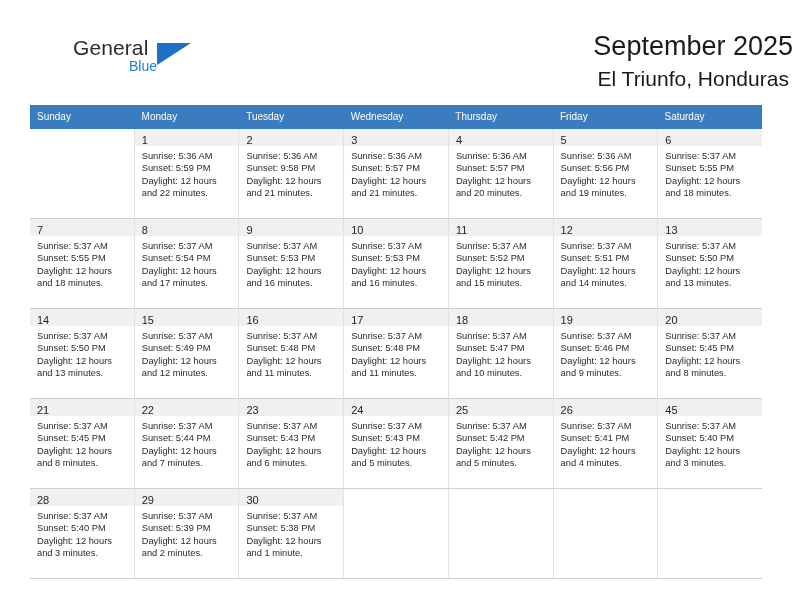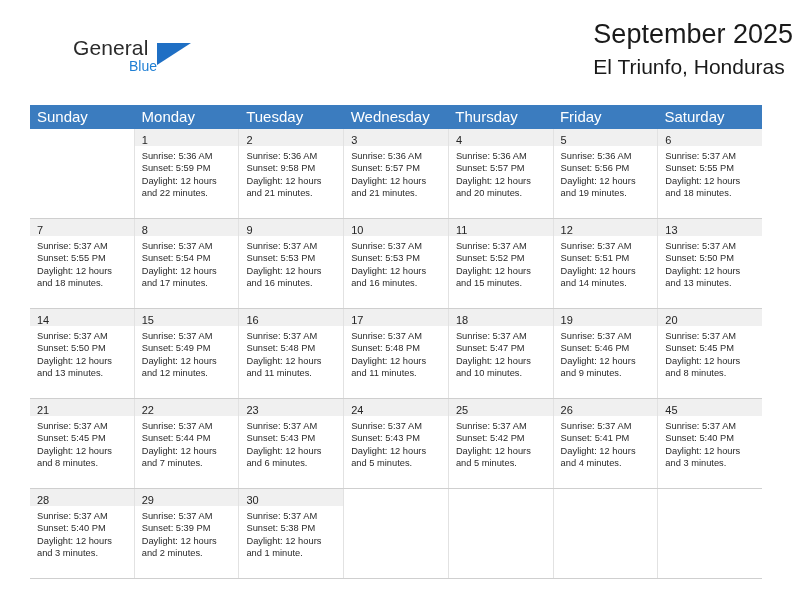--- a/index.html
+++ b/index.html
@@ -59,22 +59,22 @@
     position: absolute;
     left: 56px;
     top: 22px;
     font-size: 14px;
     color: #1f7fd4;
     font-family: "Liberation Sans", sans-serif;
   }
   .title-block {
     position: absolute;
     right: 36px;
-    top: 18px;
-    text-align: left;
+    top: 30px;
+    text-align: center;
   }
   .cal-title {
     font-size: 27px;
     font-weight: normal;
     color: #1a1a1a;
     line-height: 32px;
     white-space: nowrap;
   }
   .cal-subtitle {
     font-size: 21px;
@@ -93,21 +93,21 @@
   }
   .weekday-row {
     display: flex;
     background: #3b7cbf;
   }
   .weekday {
     flex: 1 1 0;
     box-sizing: border-box;
     padding: 5px 7px 6px 7px;
     color: #ffffff;
-    font-size: 15px;
+    font-size: 10px;
     line-height: 13px;
     white-space: nowrap;
     overflow: hidden;
   }
   .week-row {
     display: flex;
     border-bottom: 1px solid #cfcfcf;
   }
   .week-row:first-of-type {
     border-top: none;

